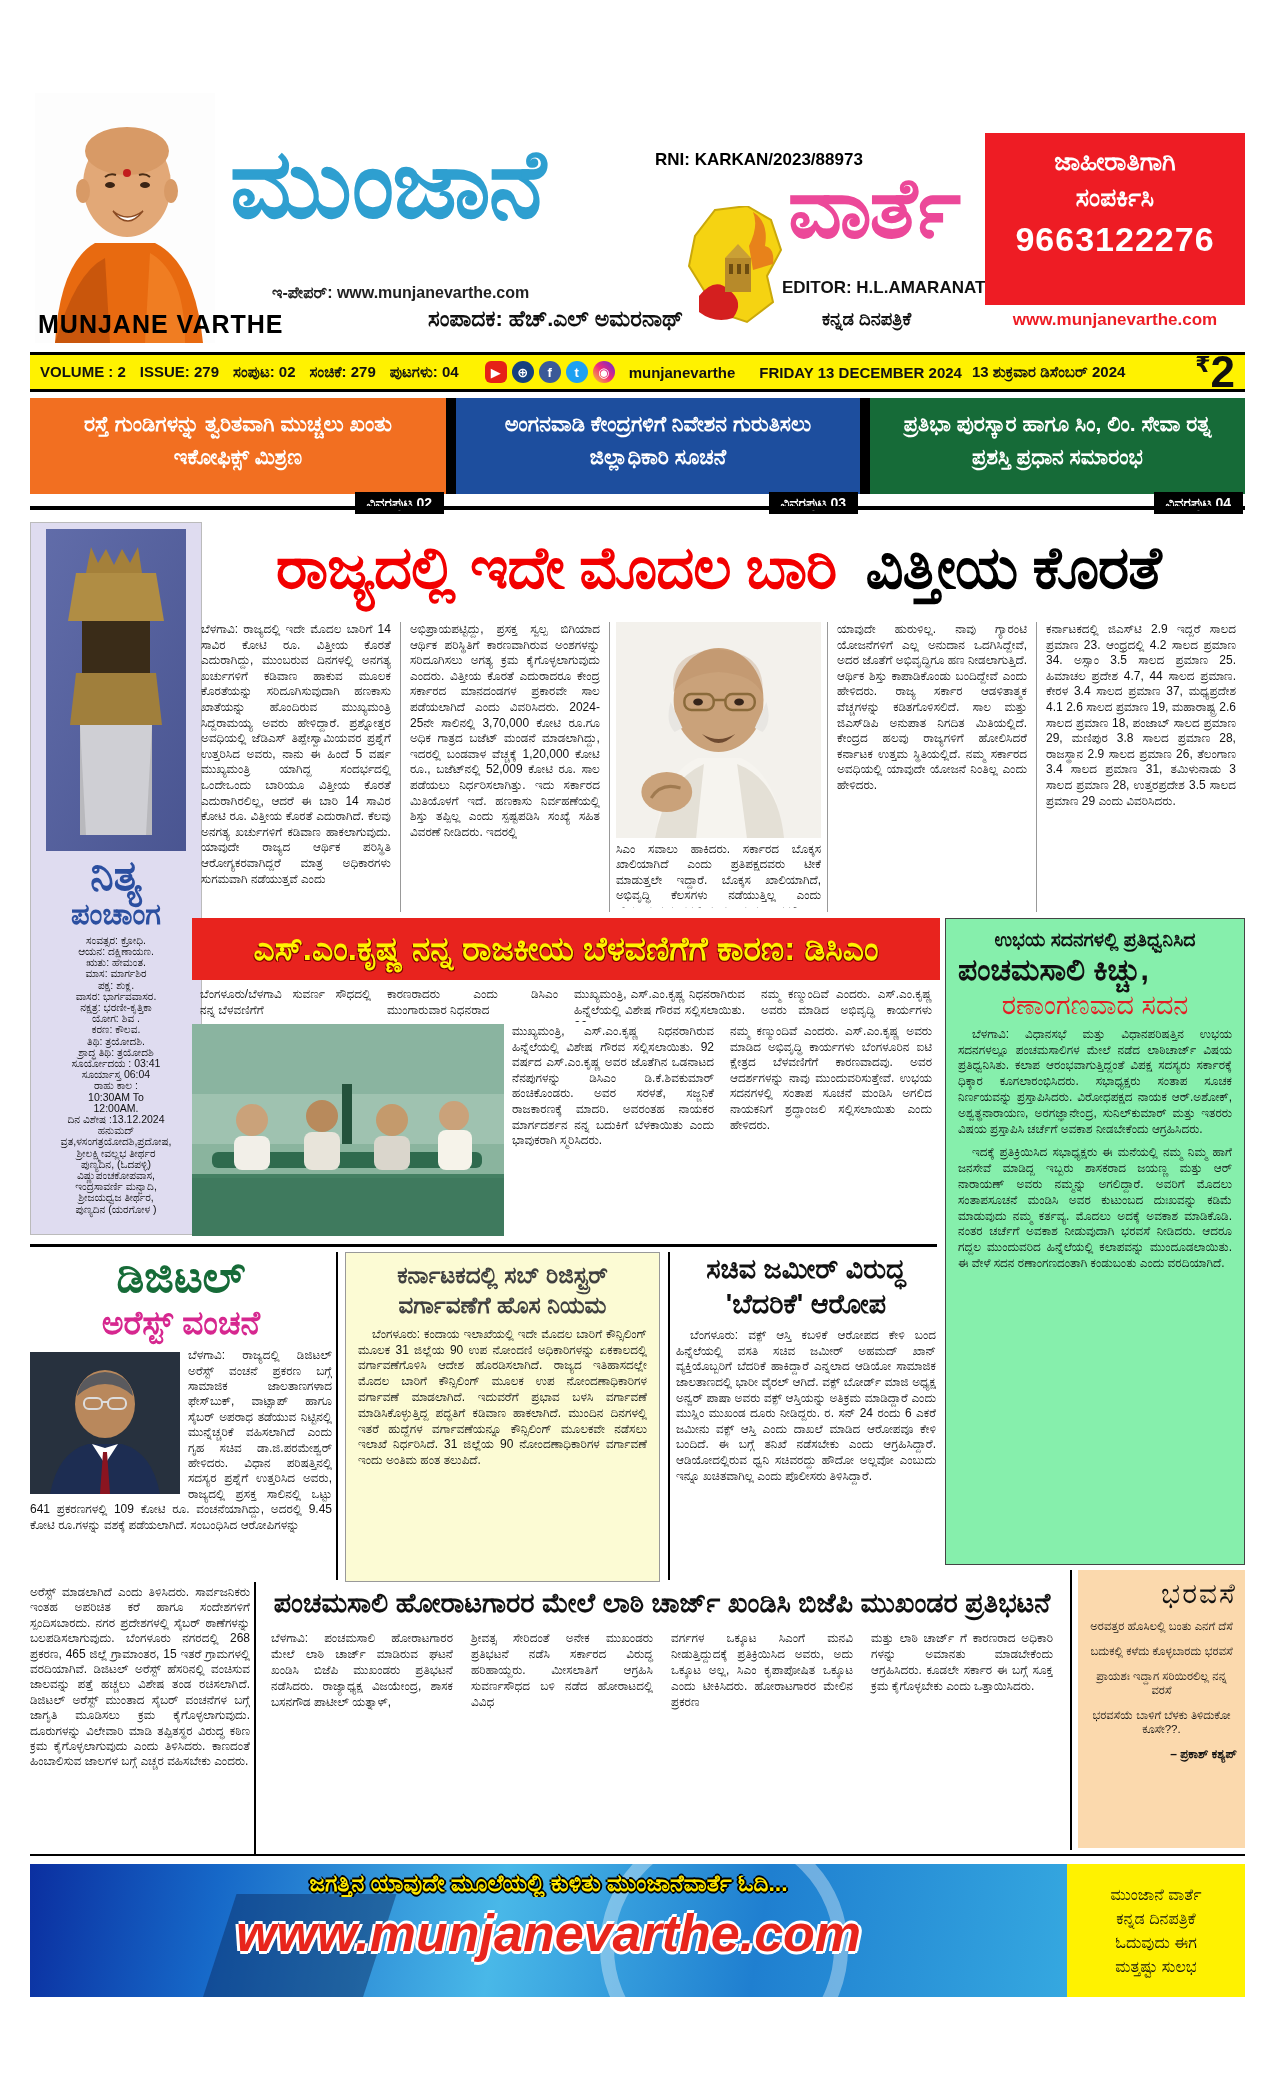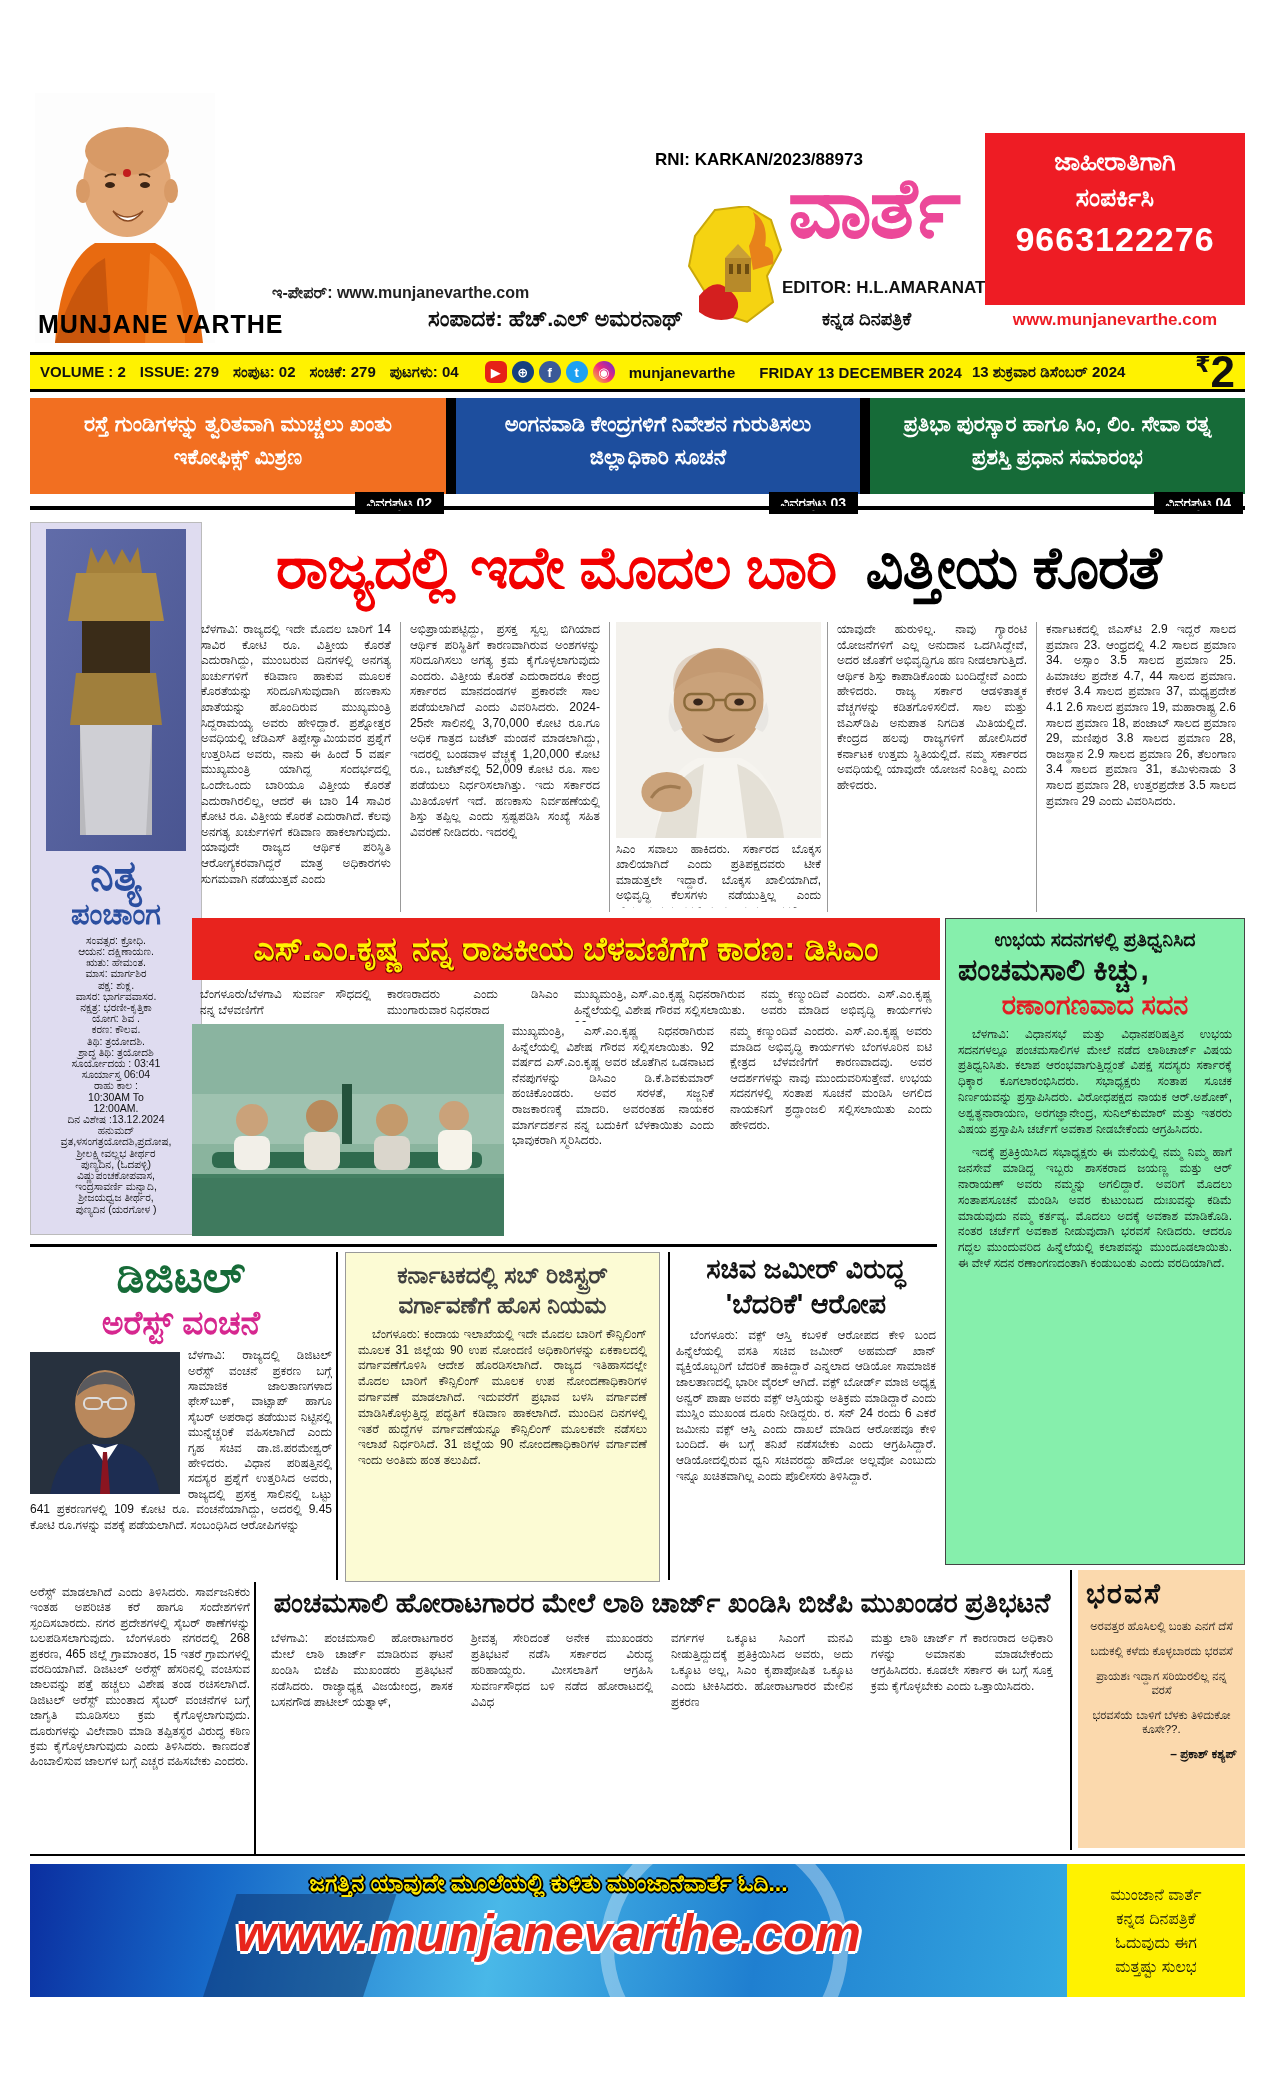--- a/index.html
+++ b/index.html
@@ -83,21 +83,21 @@
   .dcm-row1 div{flex:1;font-size:12px;line-height:16px;padding:0 8px;overflow:hidden;text-align:justify;}
   .dcm-row2{display:flex;height:212px;margin-top:2px;}
   .dcm-photo{width:312px;}
   .dcm-col{flex:1;font-size:12px;line-height:15.6px;padding:0 8px;text-align:justify;overflow:hidden;}
 
   
   .bluebox{left:945px;top:918px;width:300px;height:647px;background:#86efac;border:1px solid #444;
            box-sizing:border-box;padding:10px 12px;}
   .bb-h1{font-size:19px;font-weight:bold;text-align:center;}
   .bb-h2{font-size:30px;font-weight:800;text-align:left;line-height:1.25;}
-  .bb-h3{font-size:27px;font-weight:700;color:#e31e24;text-align:center;line-height:1.2;margin-bottom:6px;}
+  .bb-h3{font-size:27px;font-weight:400;color:#e31e24;text-align:center;line-height:1.2;margin-bottom:6px;}
   .bb-body{font-size:12px;line-height:15.8px;text-align:justify;overflow:hidden;height:470px;}
   .bb-body p{margin:0 0 8px 0;text-indent:14px;}
 
   
   .digital{left:30px;top:1252px;width:302px;height:328px;overflow:hidden;}
   .dg-h1{font-size:44px;font-weight:800;color:#166b38;text-align:center;line-height:1.15;}
   .dg-h2{font-size:33px;font-weight:800;color:#d6278f;text-align:center;line-height:1.2;margin-bottom:6px;}
   .dg-body{font-size:12px;line-height:15.4px;text-align:justify;}
   .dg-body svg{float:left;margin:4px 8px 2px 0;}
   .digital2{left:30px;top:1585px;width:220px;height:268px;font-size:12px;line-height:15.4px;
@@ -115,21 +115,21 @@
   .vrule{position:absolute;width:2px;background:#000;}
 
   
   .lathi{left:262px;top:1582px;width:800px;height:273px;}
   .la-h{font-size:27px;font-weight:800;text-align:center;white-space:nowrap;overflow:hidden;height:42px;line-height:42px;}
   .la-cols{display:flex;height:222px;margin-top:6px;}
   .la-cols div{flex:1;padding:0 9px;font-size:12px;line-height:16px;text-align:justify;overflow:hidden;}
 
   
   .poem{left:1078px;top:1570px;width:167px;height:278px;background:#fbd9ad;box-sizing:border-box;padding:8px 8px;}
-  .po-t{font-size:28px;font-weight:700;text-align:left;letter-spacing:2px;}
+  .po-t{font-size:28px;font-weight:400;text-align:right;letter-spacing:2px;}
   .po-lines{margin-top:8px;font-size:11.5px;line-height:14px;text-align:center;}
   .po-lines div{margin-bottom:11px;}
   .po-a{font-size:12px;font-weight:bold;text-align:right;margin-top:2px;}
 
   
   .footer{left:30px;top:1864px;width:1215px;height:133px;display:flex;}
   .fb-blue{flex:1;position:relative;overflow:hidden;
     background:linear-gradient(100deg,#0b2fa0 0%,#1668c8 18%,#49b8e8 45%,#1f7fd0 70%,#35a8e0 100%);}
   .fb-blue:before{content:"";position:absolute;left:55%;top:-40px;width:220px;height:220px;border:14px solid rgba(255,255,255,.35);
     border-radius:50%;}
@@ -160,20 +160,21 @@
         <ellipse cx="75" cy="92" rx="5" ry="3" fill="#3a2415"></ellipse>
         <ellipse cx="110" cy="92" rx="5" ry="3" fill="#3a2415"></ellipse>
         <path d="M70 84 q5 -4 11 -2" stroke="#4a2d15" stroke-width="2" fill="none"></path>
         <path d="M104 82 q6 -2 11 2" stroke="#4a2d15" stroke-width="2" fill="none"></path>
         <path d="M78 118 q14 12 30 0 q-8 10 -15 10 q-8 0 -15 -10" fill="#fff" stroke="#8a4a22" stroke-width="1.5"></path>
         <ellipse cx="48" cy="98" rx="7" ry="12" fill="#d89a66"></ellipse>
         <ellipse cx="136" cy="98" rx="7" ry="12" fill="#d89a66"></ellipse>
       </svg>
     </div>
     <div class="abs rni">RNI: KARKAN/2023/88973</div>
+    <div class="abs title-kn1">ಮುಂಜಾನೆ</div>
     <div class="abs" style="left:655px;top:118px;">
       <svg width="100" height="118" viewBox="0 0 100 118">
         <path d="M30 4 L62 0 L86 14 L96 44 L82 70 L88 96 L62 116 L38 108 L20 86 L4 60 L10 30 Z" fill="#f5d312" stroke="#caa80a" stroke-width="2"></path>
         <path d="M14 90 Q30 70 44 84 Q60 96 48 112 Q30 118 14 106 Z" fill="#d41f1f"></path>
         <path d="M64 40 q10 -20 4 -34 q16 10 12 34 q10 2 8 18 l-20 6 Z" fill="#e8821a"></path>
         <rect x="40" y="52" width="26" height="34" fill="#b78a2a"></rect>
         <rect x="44" y="58" width="4" height="10" fill="#6e4d10"></rect>
         <rect x="52" y="58" width="4" height="10" fill="#6e4d10"></rect>
         <rect x="60" y="58" width="4" height="10" fill="#6e4d10"></rect>
         <path d="M40 52 L53 38 L66 52 Z" fill="#caa035"></path>

